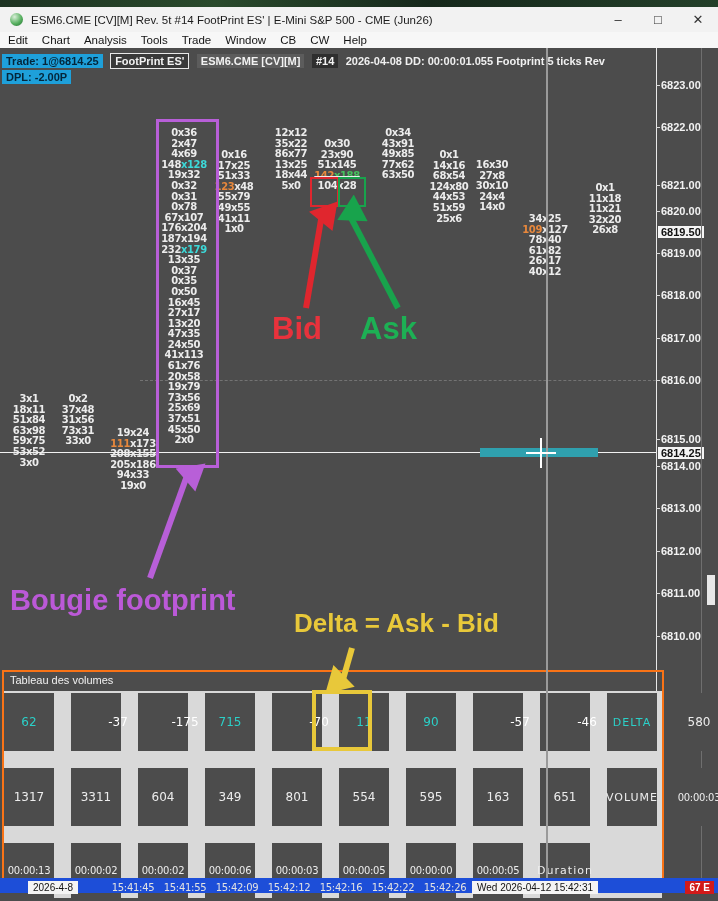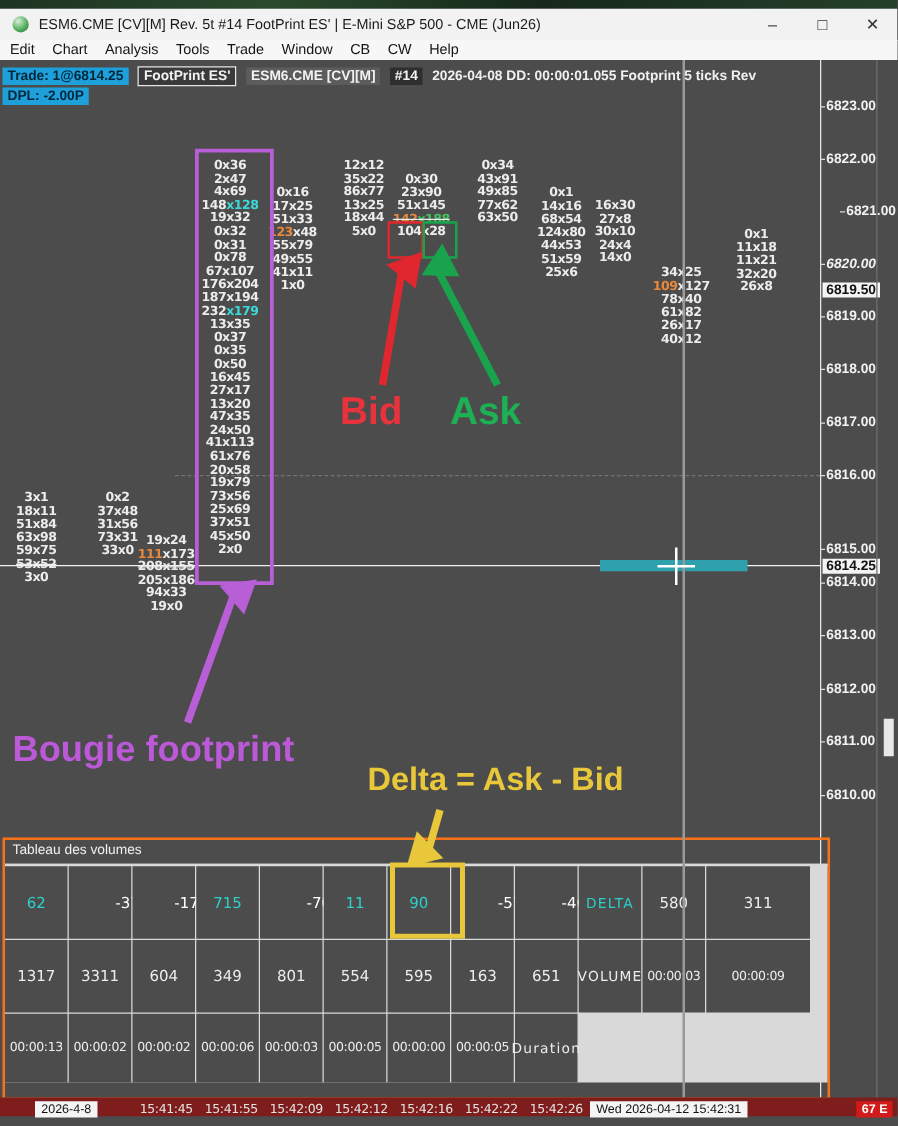--- a/index.html
+++ b/index.html
@@ -70,31 +70,31 @@
   .ask-text{left:360px;top:263px;font-size:31px;color:#1db054;}
   .bougie-text{left:10px;top:536px;font-size:29px;color:#bb59d8;}
   .delta-text{left:294px;top:560px;font-size:26px;color:#e8c83a;}
   .ann-svg{position:absolute;left:0;top:0;width:718px;height:830px;z-index:7;pointer-events:none;}
   .delta-cell-box{position:absolute;left:312px;top:642px;width:52px;height:53px;border:4px solid #e8c83a;z-index:9;}
 
   
   #vt{position:absolute;left:2px;top:622px;width:658px;height:206px;border:2px solid #f97316;z-index:5;}
   .vt-title{height:17px;font-size:11px;color:#f0f0f0;padding:2px 0 0 6px;}
   .vt-grid{display:grid;grid-template-columns:repeat(11,50px) 83px;grid-template-rows:58px 58px 55px;
-    gap:1px;background:#d9d9d9;border-top:2px solid #d9d9d9;}
+    gap:17px;background:#d9d9d9;border-top:2px solid #d9d9d9;}
   .vt-cell{background:#4c4c4c;display:flex;align-items:center;justify-content:center;
     font-size:12px;color:#ececec;font-family:"DejaVu Sans",sans-serif;}
   .vt-cell.pos{color:#2bd0c8;}
   .vt-cell.neg{color:#ffffff;padding-left:44px;}
   .vt-cell.dur{font-size:10px;letter-spacing:-0.3px;}
   .vt-cell.rowlabel{font-size:11px;letter-spacing:1px;}
   .vt-cell.rowlabel.delta-lbl{color:#2bd0c8;}
 
   
-  #statusbar{position:absolute;left:0;top:878px;width:718px;height:15px;background:#7f1d1d;z-index:10;}
+  #statusbar{position:absolute;left:0;top:878px;width:718px;height:15px;background:#1d4ed8;z-index:10;}
   .sb-box{position:absolute;top:3px;background:#f4f4f4;color:#111;font-size:10px;padding:1px 5px;white-space:nowrap;}
   .sb-date{left:28px;}
   .sb-clock{left:472px;}
   .sb-time{position:absolute;top:4px;transform:translateX(-50%);color:#e2e2e2;font-size:10px;
     font-family:"DejaVu Sans",sans-serif;letter-spacing:-0.3px;white-space:nowrap;}
   .sb-badge{position:absolute;right:4px;top:3px;background:#d11a1a;color:#fff;font-size:10px;
     font-weight:bold;padding:1px 4px;}
 </style>
 </head>
 <body>
@@ -146,21 +146,21 @@
   <div id="fp-root">
       <div class="fp-col" style="left: 29px; top: 346px;">
         <div class="fp-line"><span>3</span><span>x1</span></div>
         <div class="fp-line"><span>18</span><span>x11</span></div>
         <div class="fp-line"><span>51</span><span>x84</span></div>
         <div class="fp-line"><span>63</span><span>x98</span></div>
         <div class="fp-line"><span>59</span><span>x75</span></div>
         <div class="fp-line strike"><span>53</span><span>x52</span></div>
         <div class="fp-line"><span>3</span><span>x0</span></div>
       </div>
-      <div class="fp-col" style="left: 94px; top: 346px;">
+      <div class="fp-col" style="left: 78px; top: 346px;">
         <div class="fp-line"><span>0</span><span>x2</span></div>
         <div class="fp-line"><span>37</span><span>x48</span></div>
         <div class="fp-line"><span>31</span><span>x56</span></div>
         <div class="fp-line"><span>73</span><span>x31</span></div>
         <div class="fp-line"><span>33</span><span>x0</span></div>
       </div>
       <div class="fp-col" style="left: 133px; top: 380px;">
         <div class="fp-line"><span>19</span><span>x24</span></div>
         <div class="fp-line"><span class="c-orange">111</span><span>x173</span></div>
         <div class="fp-line strike"><span>208</span><span>x155</span></div>
@@ -332,22 +332,22 @@
         <div class="vt-cell dur">00:00:05</div>
         <div class="vt-cell rowlabel">Duration</div>
       </div>
   </div>
   <div class="delta-cell-box"></div>
 
   <div class="axis-v"></div>
   <div id="scale-root">
       <div class="scale-label" style="top: 37px;">6823.00</div>
       <div class="scale-label" style="top: 79px;">6822.00</div>
-      <div class="scale-label" style="top: 121px; margin-left: 16px;">6821.00</div>
-      <div class="scale-label" style="top: 163px; font-style: italic;">6820.00</div>
+      <div class="scale-label" style="top: 137px;">6821.00</div>
+      <div class="scale-label" style="top: 163px;">6820.00</div>
       <div class="scale-label hl" style="top: 184px;">6819.50</div>
       <div class="scale-label" style="top: 205px;">6819.00</div>
       <div class="scale-label" style="top: 247px;">6818.00</div>
       <div class="scale-label" style="top: 290px;">6817.00</div>
       <div class="scale-label" style="top: 332px;">6816.00</div>
       <div class="scale-label" style="top: 374px; margin-top: 17px;">6815.00</div>
       <div class="scale-label hl" style="top: 405px;">6814.25</div>
       <div class="scale-label" style="top: 418px;">6814.00</div>
       <div class="scale-label" style="top: 460px;">6813.00</div>
       <div class="scale-label" style="top: 503px;">6812.00</div>

